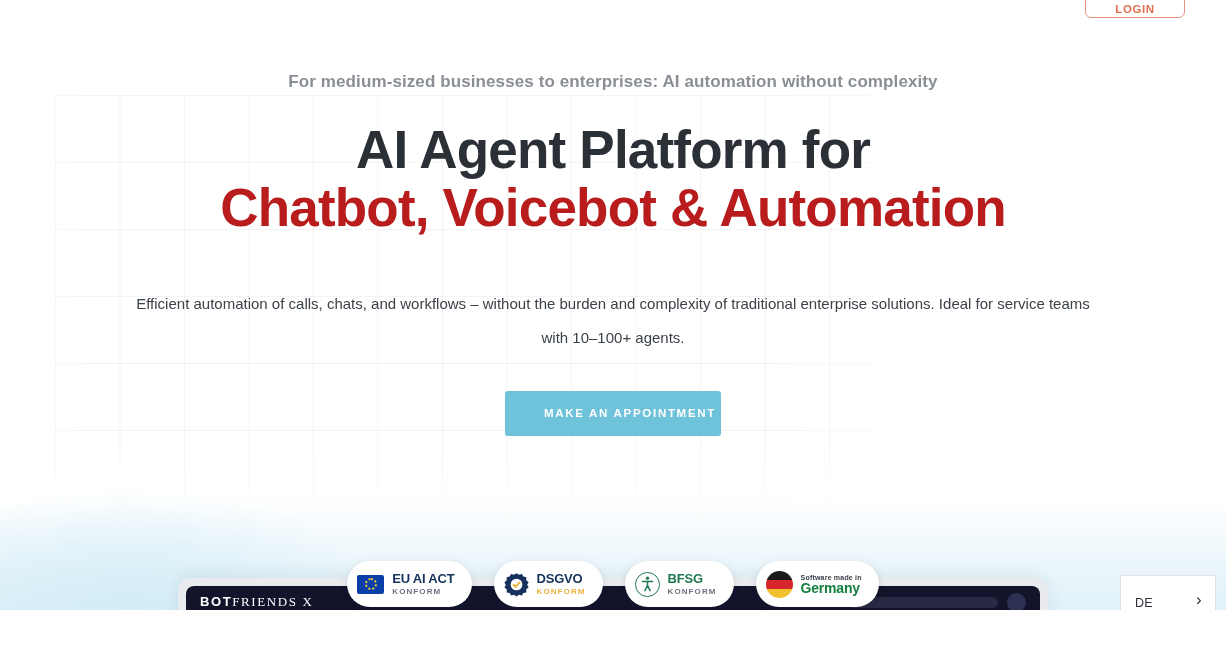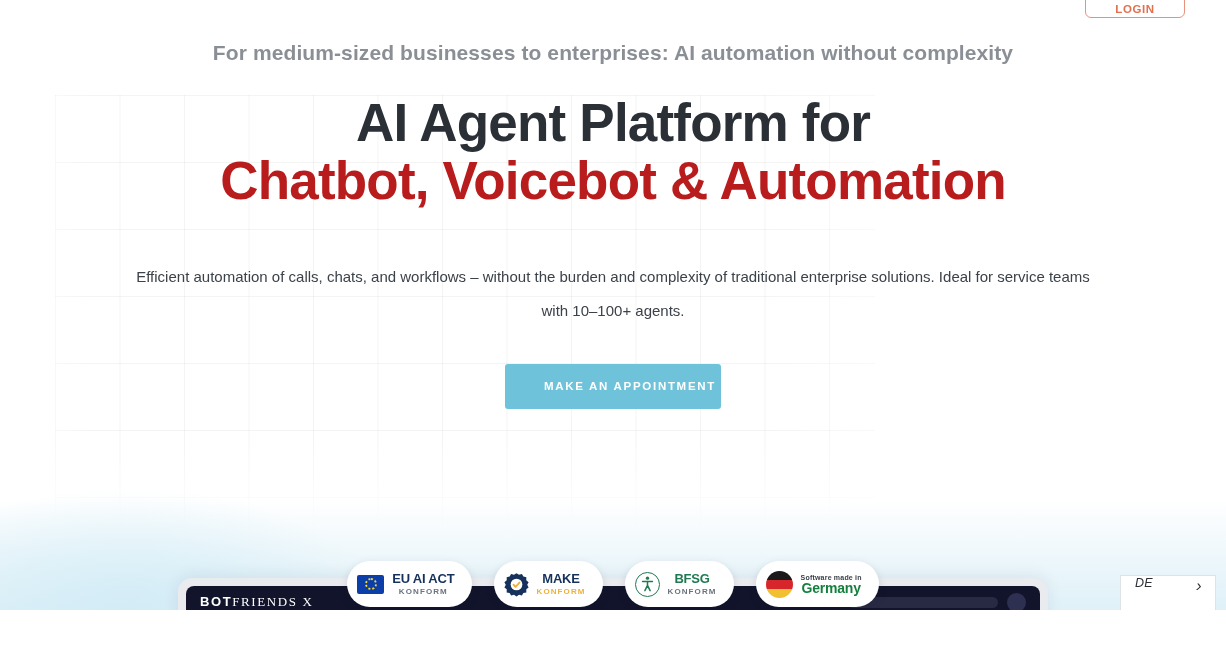--- a/index.html
+++ b/index.html
@@ -86,22 +86,22 @@
 
   
   .hero {
     position: absolute;
     left: 0; top: 0;
     width: 1226px;
     z-index: 5;
     text-align: center;
   }
   .eyebrow {
-    margin-top: 41px;
-    font-size: 21px;
+    margin-top: 72px;
+    font-size: 17px;
     font-weight: 600;
     color: #8a8f96;
     letter-spacing: 0.1px;
   }
   .headline {
     margin-top: 29px;
     font-size: 53px;
     line-height: 58px;
     font-weight: 700;
     color: #2b2f36;
@@ -139,21 +139,20 @@
   
   .badges {
     position: absolute;
     left: 0;
     top: 561px;
     width: 1226px;
     display: flex;
     justify-content: center;
     gap: 22px;
     z-index: 14;
-    text-align: center;
   }
   .badge {
     height: 46px;
     background: #ffffff;
     border-radius: 23px;
     box-shadow: 0 3px 10px rgba(20,25,50,0.13);
     display: flex;
     align-items: center;
     padding: 0 17px 0 10px;
     gap: 8px;
@@ -247,29 +246,28 @@
   .lang-switch {
     position: absolute;
     right: 10px;
     bottom: 0px;
     width: 96px;
     height: 35px;
     background: #ffffff;
     border: 1px solid #dfe2e6;
     border-bottom: none;
     display: flex;
-    align-items: flex-start;
+    align-items: flex-end;
     justify-content: space-between;
     padding: 0 13px 0 14px;
     z-index: 30;
     font-size: 12.5px;
     color: #2b2f36;
     letter-spacing: 0.3px;
     cursor: pointer;
-    font-style: italic;
   }
 </style>
 </head>
 <body>
 
 <div id="page">
 
   <div class="grid-bg"></div>
   <div class="grid-fade"></div>
 
@@ -336,21 +334,21 @@
 
     <div class="badge b-dsgvo">
       <span class="icon-gear">
         <svg width="25" height="25" viewBox="0 0 32 32">
           <path d="M16 1.5 l3.2 2.1 3.7-1 1.9 3.3 3.8.8 -.1 3.9 3 2.4 -1.8 3.4 1.8 3.4 -3 2.4 .1 3.9 -3.8.8 -1.9 3.3 -3.7-1 -3.2 2.1 -3.2-2.1 -3.7 1 -1.9-3.3 -3.8-.8 .1-3.9 -3-2.4 1.8-3.4 -1.8-3.4 3-2.4 -.1-3.9 3.8-.8 1.9-3.3 3.7 1z" fill="#16325c"></path>
           <circle cx="16" cy="16" r="7.5" fill="#ffffff"></circle>
           <path d="M12.2 16.3 l2.6 2.6 5-5.4" fill="none" stroke="#edb13c" stroke-width="2.4" stroke-linecap="round" stroke-linejoin="round"></path>
         </svg>
       </span>
       <span class="badge-texts">
-        <span class="badge-main">MAKE</span>
+        <span class="badge-main">DSGVO</span>
         <span class="badge-sub">KONFORM</span>
       </span>
     </div>
 
     <div class="badge b-bfsg">
       <span class="icon-bfsg-circle">
         <svg width="15" height="16" viewBox="0 0 20 22">
           <circle cx="10" cy="3" r="2.3" fill="#1f7a52"></circle>
           <path d="M3.2 7.6 h13.6" stroke="#1f7a52" stroke-width="2.1" stroke-linecap="round"></path>
           <path d="M10 7.6 v5.4 M10 13 l-3.6 7.2 M10 13 l3.6 7.2" stroke="#1f7a52" stroke-width="2.1" stroke-linecap="round" fill="none"></path>

